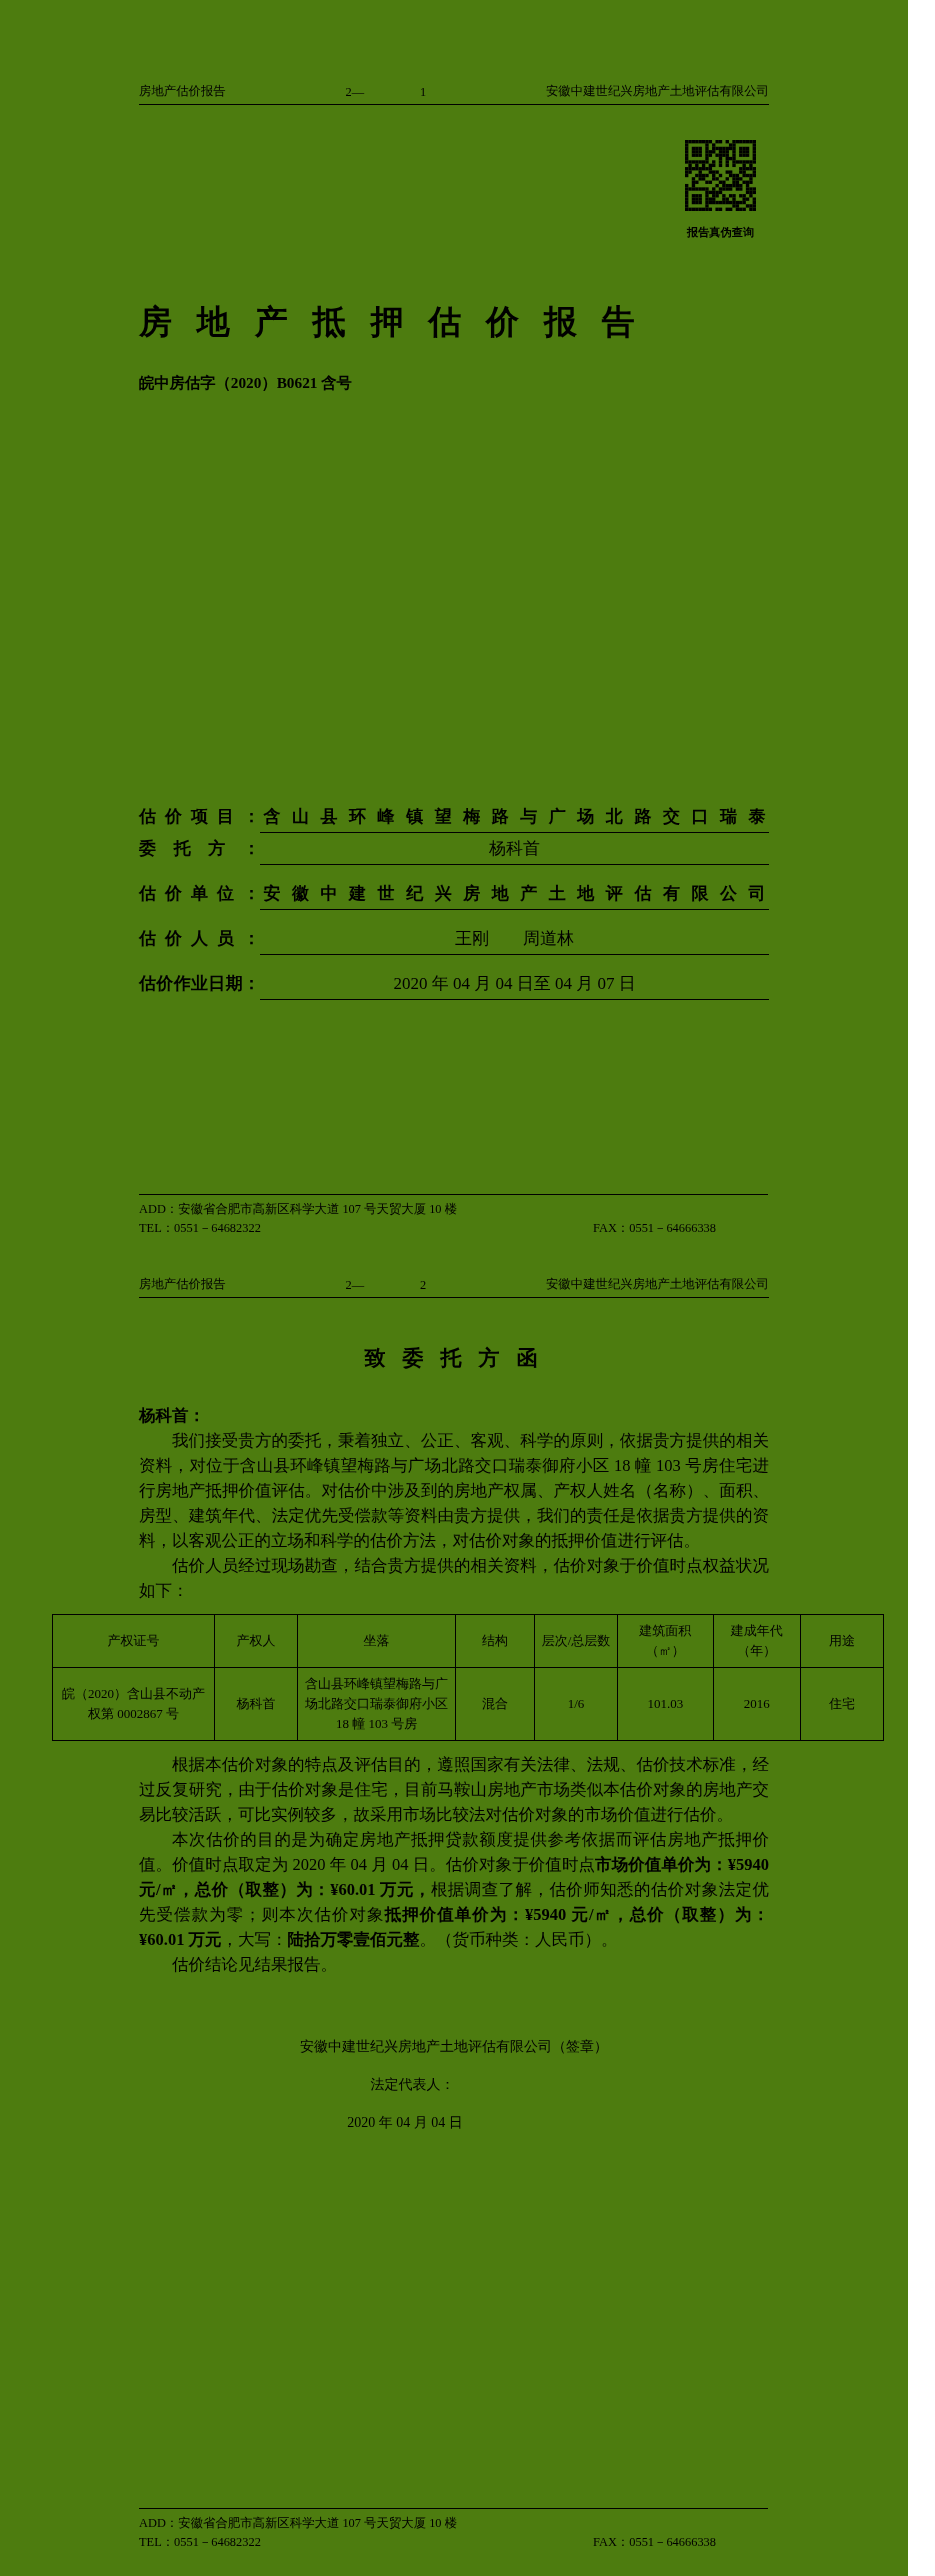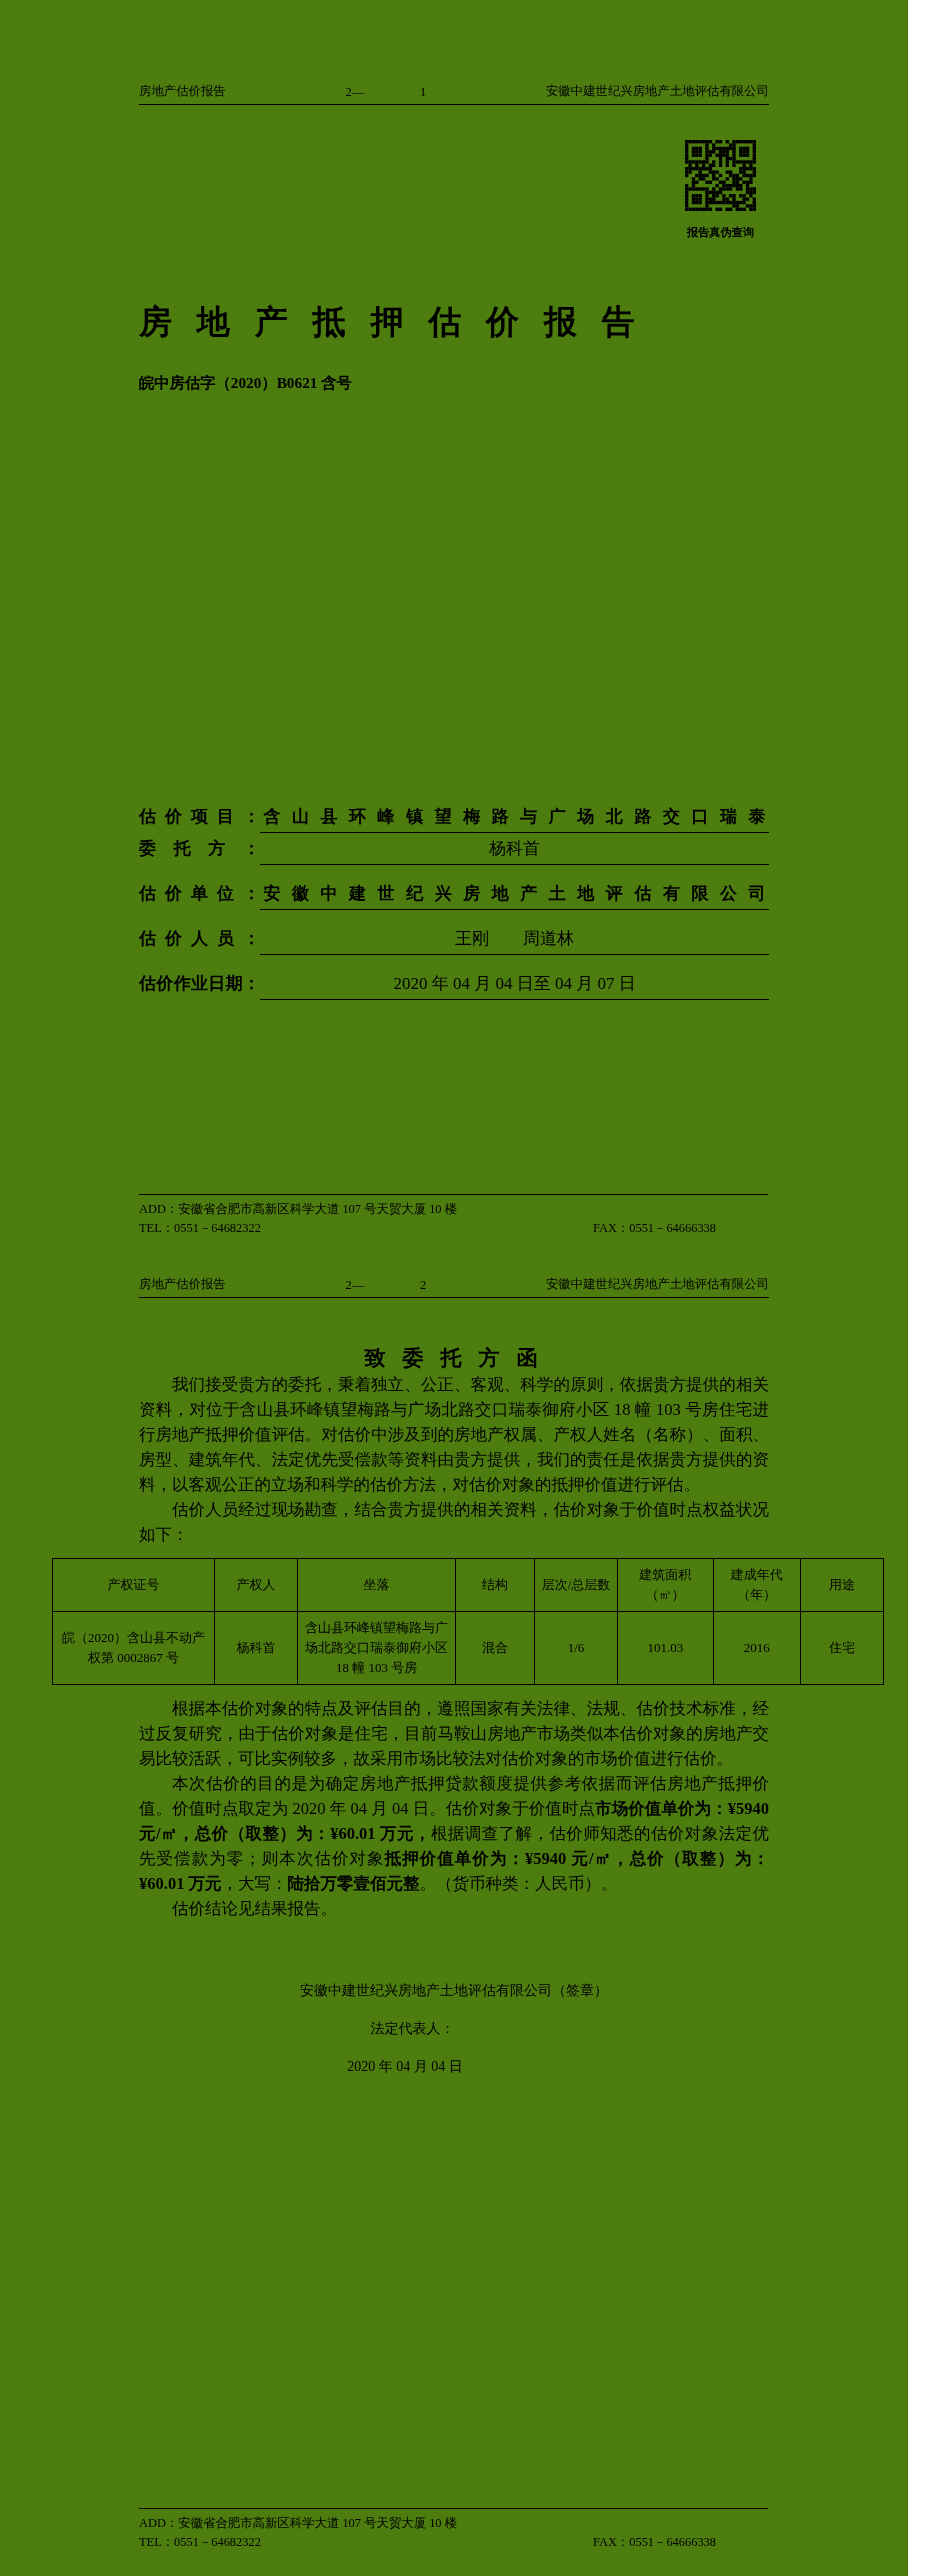--- a/index.html
+++ b/index.html
@@ -389,20 +389,21 @@
   <section class="page page2">
     <div class="content">
       <header class="pg-header">
         <span class="hdr-left">房地产估价报告</span>
         <span class="hdr-center"><span>2—</span><span class="hdr-pagenum">2</span></span>
         <span class="hdr-right">安徽中建世纪兴房地产土地评估有限公司</span>
       </header>
 
       <h2 class="letter-title">致 委 托 方 函</h2>
 
+      <div class="salutation">杨科首：</div>
 
       <p class="para">我们接受贵方的委托，秉着独立、公正、客观、科学的原则，依据贵方提供的相关资料，对位于含山县环峰镇望梅路与广场北路交口瑞泰御府小区 18 幢 103 号房住宅进行房地产抵押价值评估。对估价中涉及到的房地产权属、产权人姓名（名称）、面积、房型、建筑年代、法定优先受偿款等资料由贵方提供，我们的责任是依据贵方提供的资料，以客观公正的立场和科学的估价方法，对估价对象的抵押价值进行评估。</p>
       <p class="para">估价人员经过现场勘查，结合贵方提供的相关资料，估价对象于价值时点权益状况如下：</p>
 
       <table class="rights-table">
           <thead>
             <tr>
               <th>产权证号</th>
               <th>产权人</th>
               <th>坐落</th>

